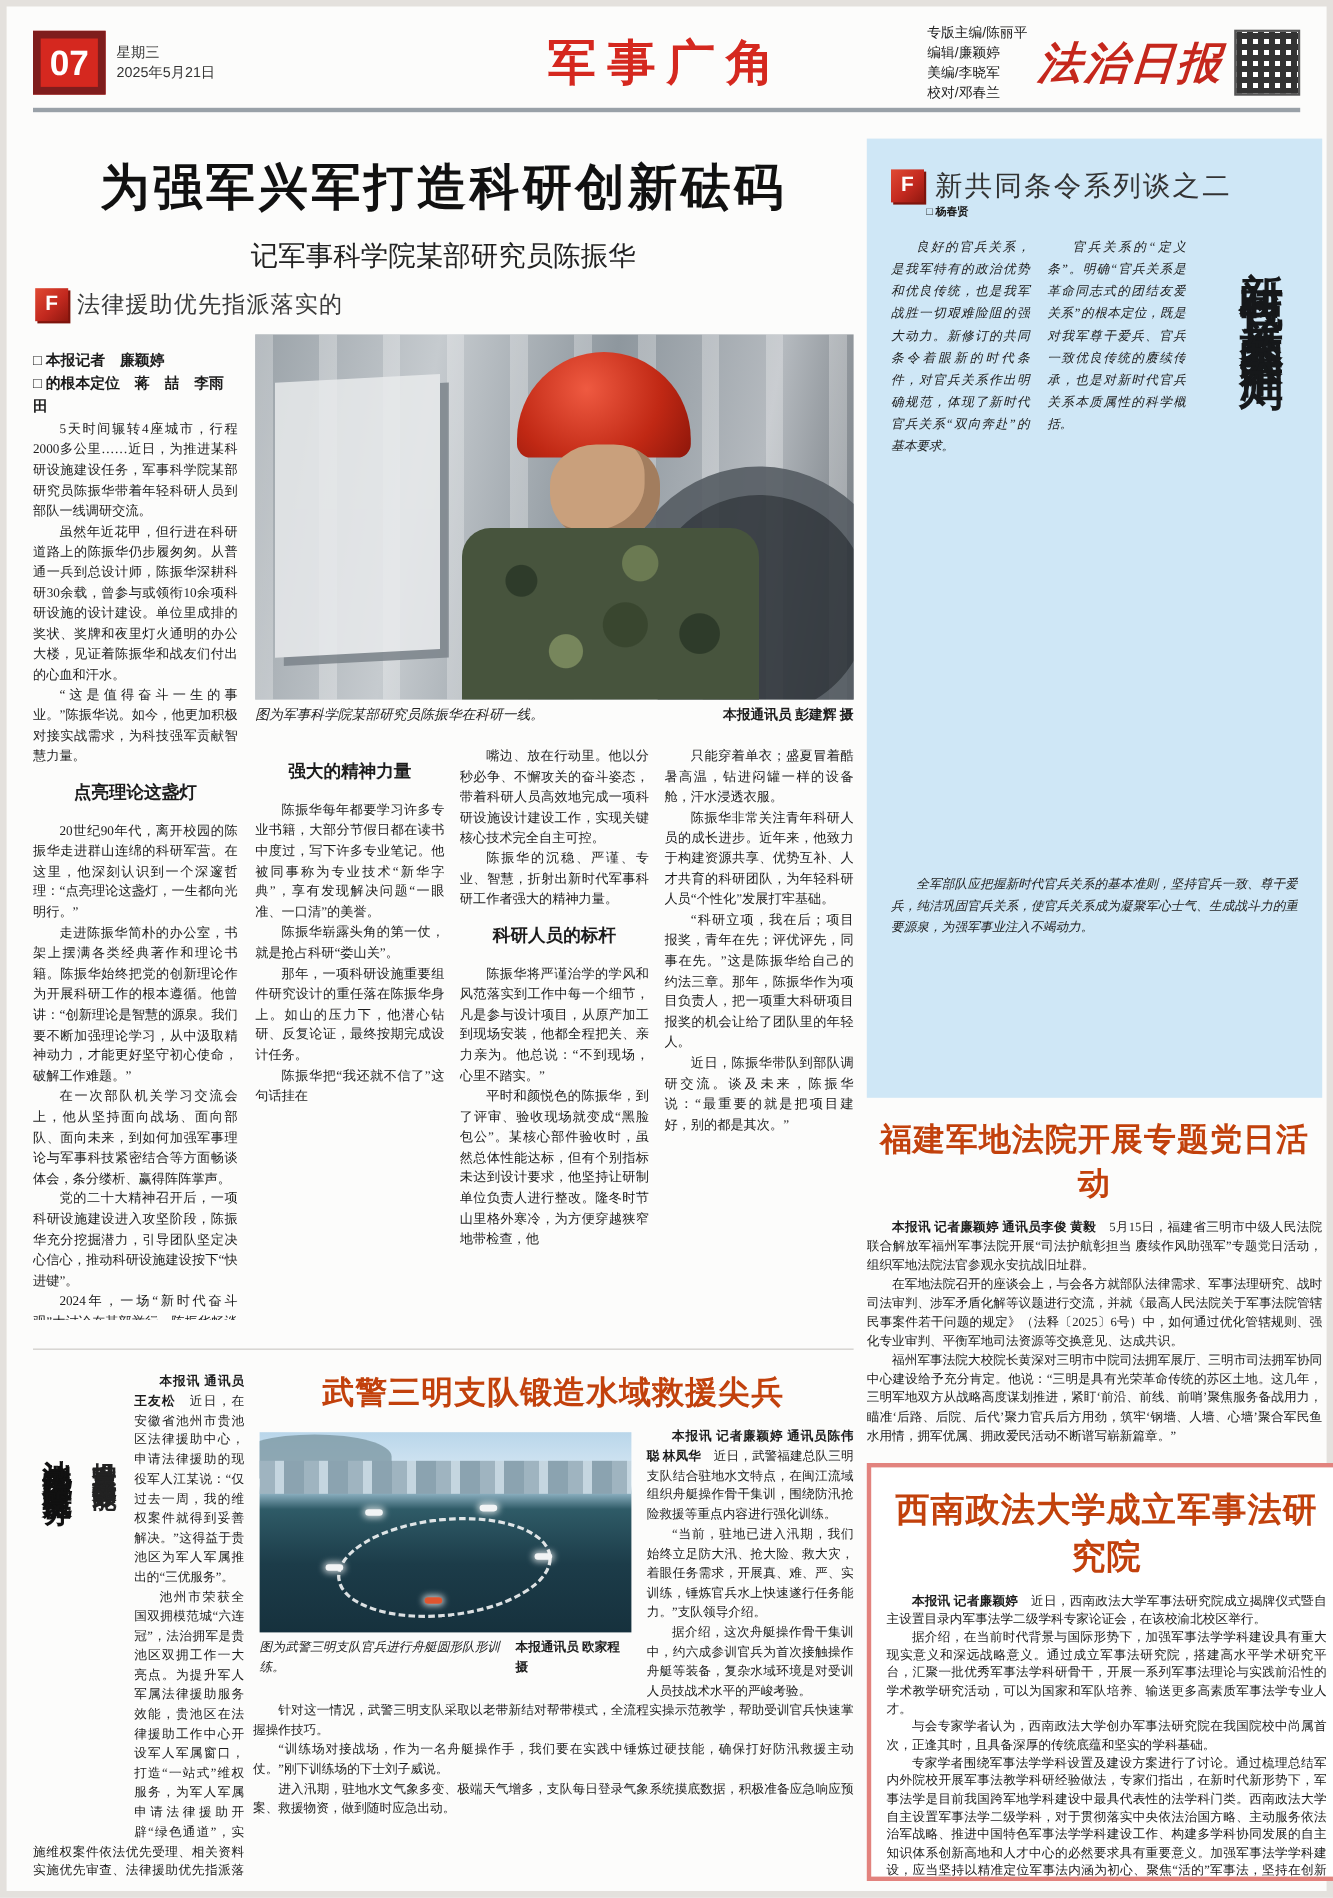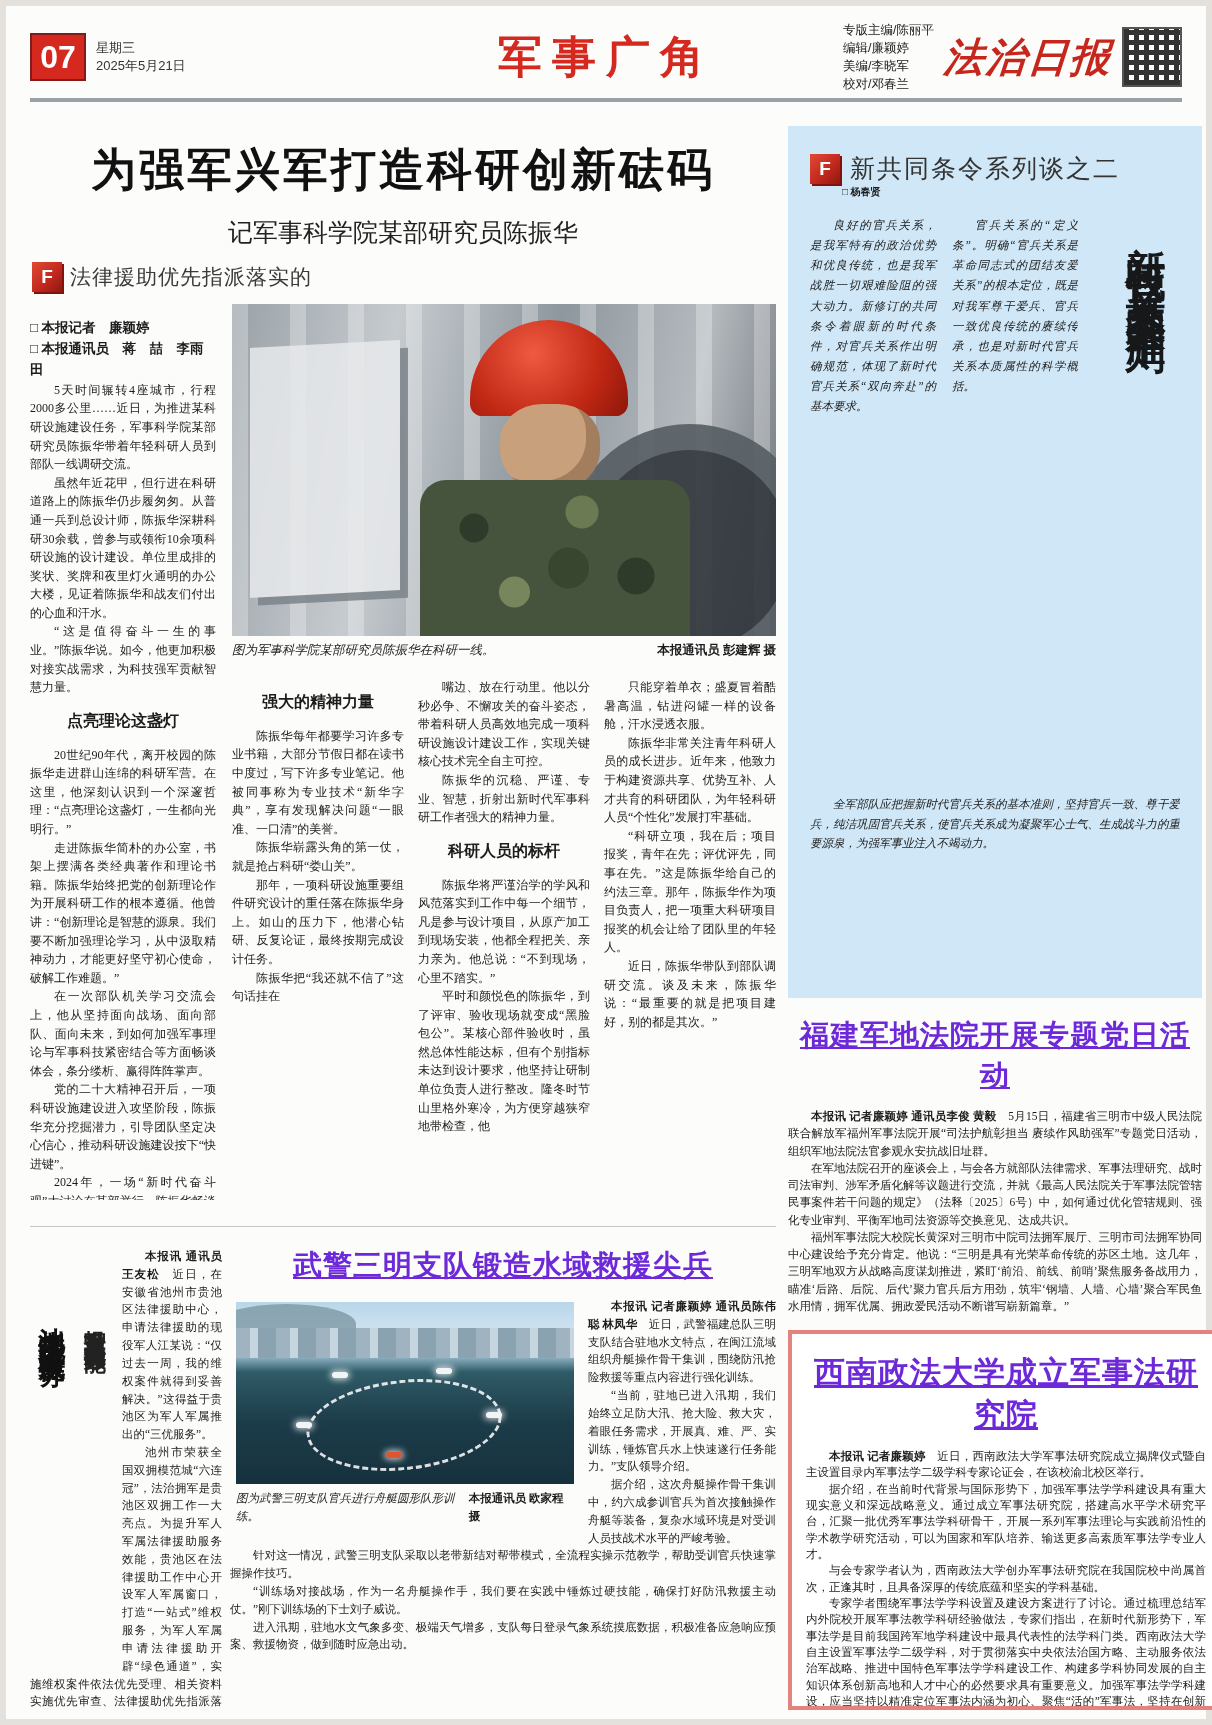--- a/index.html
+++ b/index.html
@@ -4,21 +4,21 @@
 <style>
   html,body{margin:0;padding:0;background:#d9d6d2;}
   .page{position:relative;width:1212px;height:1725px;margin:0 auto;background:#fcfcfb;
         font-family:"Liberation Serif",serif;color:#1c1c1c;overflow:hidden;
         box-shadow:inset 0 0 0 6px #e4e1dd;}
   
   .masthead{position:absolute;left:30px;top:16px;width:1152px;height:82px;
             border-bottom:4px solid #99a1a8;display:flex;align-items:center;}
   .pageno-box{width:52px;height:44px;background:#d5281f;color:#fff;font-family:"Liberation Sans",sans-serif;
               font-weight:bold;font-size:32px;display:flex;align-items:center;justify-content:center;
-              border:2px solid #7f1d1d;}
+              border:7px solid #7f1d1d;}
   .dateblock{margin-left:10px;font-size:13px;line-height:1.35;color:#333;font-family:"Liberation Sans",sans-serif;}
   .section-title{position:absolute;left:0;right:0;text-align:center;font-family:"Liberation Sans",sans-serif;
                  font-weight:900;font-size:44px;letter-spacing:10px;color:#d5281f;}
   .mast-right{margin-left:auto;display:flex;align-items:center;gap:10px;z-index:2;}
   .credits{font-size:12.5px;line-height:1.45;text-align:right;color:#222;font-family:"Liberation Sans",sans-serif;}
   .credits p{margin:0;}
   .paper-logo{font-size:40px;font-weight:bold;color:#c5271c;font-style:italic;
               font-family:"Liberation Serif",serif;letter-spacing:2px;transform:skewX(-4deg);}
   .qr{width:56px;height:56px;border:2px solid #555;
       background:
@@ -79,21 +79,21 @@
                     font-style:italic;font-size:11.5px;line-height:1.75;}
   .bluebox-textcols p{margin:0;text-indent:2em;text-align:justify;}
   .vert-title{margin-left:auto;writing-mode:vertical-rl;text-orientation:upright;
               font-family:"Liberation Sans",sans-serif;font-weight:bold;font-size:40px;letter-spacing:8px;
               color:#16181a;height:100%;padding-right:6px;}
   .bluebox-close{margin-top:14px;font-style:italic;font-size:11.5px;line-height:1.7;
                  text-align:justify;text-indent:2em;overflow:hidden;max-height:110px;}
   
   .fujian{position:absolute;left:788px;top:1012px;width:414px;height:302px;overflow:hidden;}
   .news-h{font-family:"Liberation Sans",sans-serif;font-weight:bold;font-size:29px;text-align:center;
-          letter-spacing:1px;margin:4px 0 12px 0;color:#6d28d9;text-decoration:underline;}
+          letter-spacing:1px;margin:4px 0 12px 0;color:#c2410c;}
   .fujian .colp{font-size:11.5px;line-height:1.5;overflow:hidden;height:244px;}
   .leadin{font-weight:bold;}
   
   .redbox{position:absolute;left:788px;top:1330px;width:436px;height:380px;box-sizing:border-box;
           border:4px solid #e2837e;background:#fff;padding:12px 14px;overflow:hidden;}
   .redbox .news-h{font-size:31px;margin:6px 0 12px 0;}
   .redbox .colp{font-size:11.5px;line-height:1.42;}
   
   .wujing{position:absolute;left:230px;top:1242px;width:546px;height:470px;overflow:hidden;}
   .wujing-body{font-size:11.5px;line-height:1.55;}
@@ -147,21 +147,21 @@
   <div class="lead">
     <div class="lead-h1">为强军兴军打造科研创新砝码</div>
     <div class="lead-h2">记军事科学院某部研究员陈振华</div>
     <div class="kicker">
       <span class="cube">F</span>
       <span class="kicker-text">法律援助优先指派落实的</span>
     </div>
 
     <div class="lead-col1 colp">
       <p class="byline">□ 本报记者　廉颖婷</p>
-      <p class="byline">□ 本报通讯员　蒋　喆　李雨田</p>
+      <p class="byline">□ 的根本定位　蒋　喆　李雨田</p>
       <div class="colp">
           <p>5天时间辗转4座城市，行程2000多公里……近日，为推进某科研设施建设任务，军事科学院某部研究员陈振华带着年轻科研人员到部队一线调研交流。</p>
           <p>虽然年近花甲，但行进在科研道路上的陈振华仍步履匆匆。从普通一兵到总设计师，陈振华深耕科研30余载，曾参与或领衔10余项科研设施的设计建设。单位里成排的奖状、奖牌和夜里灯火通明的办公大楼，见证着陈振华和战友们付出的心血和汗水。</p>
           <p>“这是值得奋斗一生的事业。”陈振华说。如今，他更加积极对接实战需求，为科技强军贡献智慧力量。</p>
         </div>
       <div class="subhead-inline">点亮理论这盏灯</div>
       <div class="colp">
           <p>20世纪90年代，离开校园的陈振华走进群山连绵的科研军营。在这里，他深刻认识到一个深邃哲理：“点亮理论这盏灯，一生都向光明行。”</p>
           <p>走进陈振华简朴的办公室，书架上摆满各类经典著作和理论书籍。陈振华始终把党的创新理论作为开展科研工作的根本遵循。他曾讲：“创新理论是智慧的源泉。我们要不断加强理论学习，从中汲取精神动力，才能更好坚守初心使命，破解工作难题。”</p>
           <p>在一次部队机关学习交流会上，他从坚持面向战场、面向部队、面向未来，到如何加强军事理论与军事科技紧密结合等方面畅谈体会，条分缕析、赢得阵阵掌声。</p>

